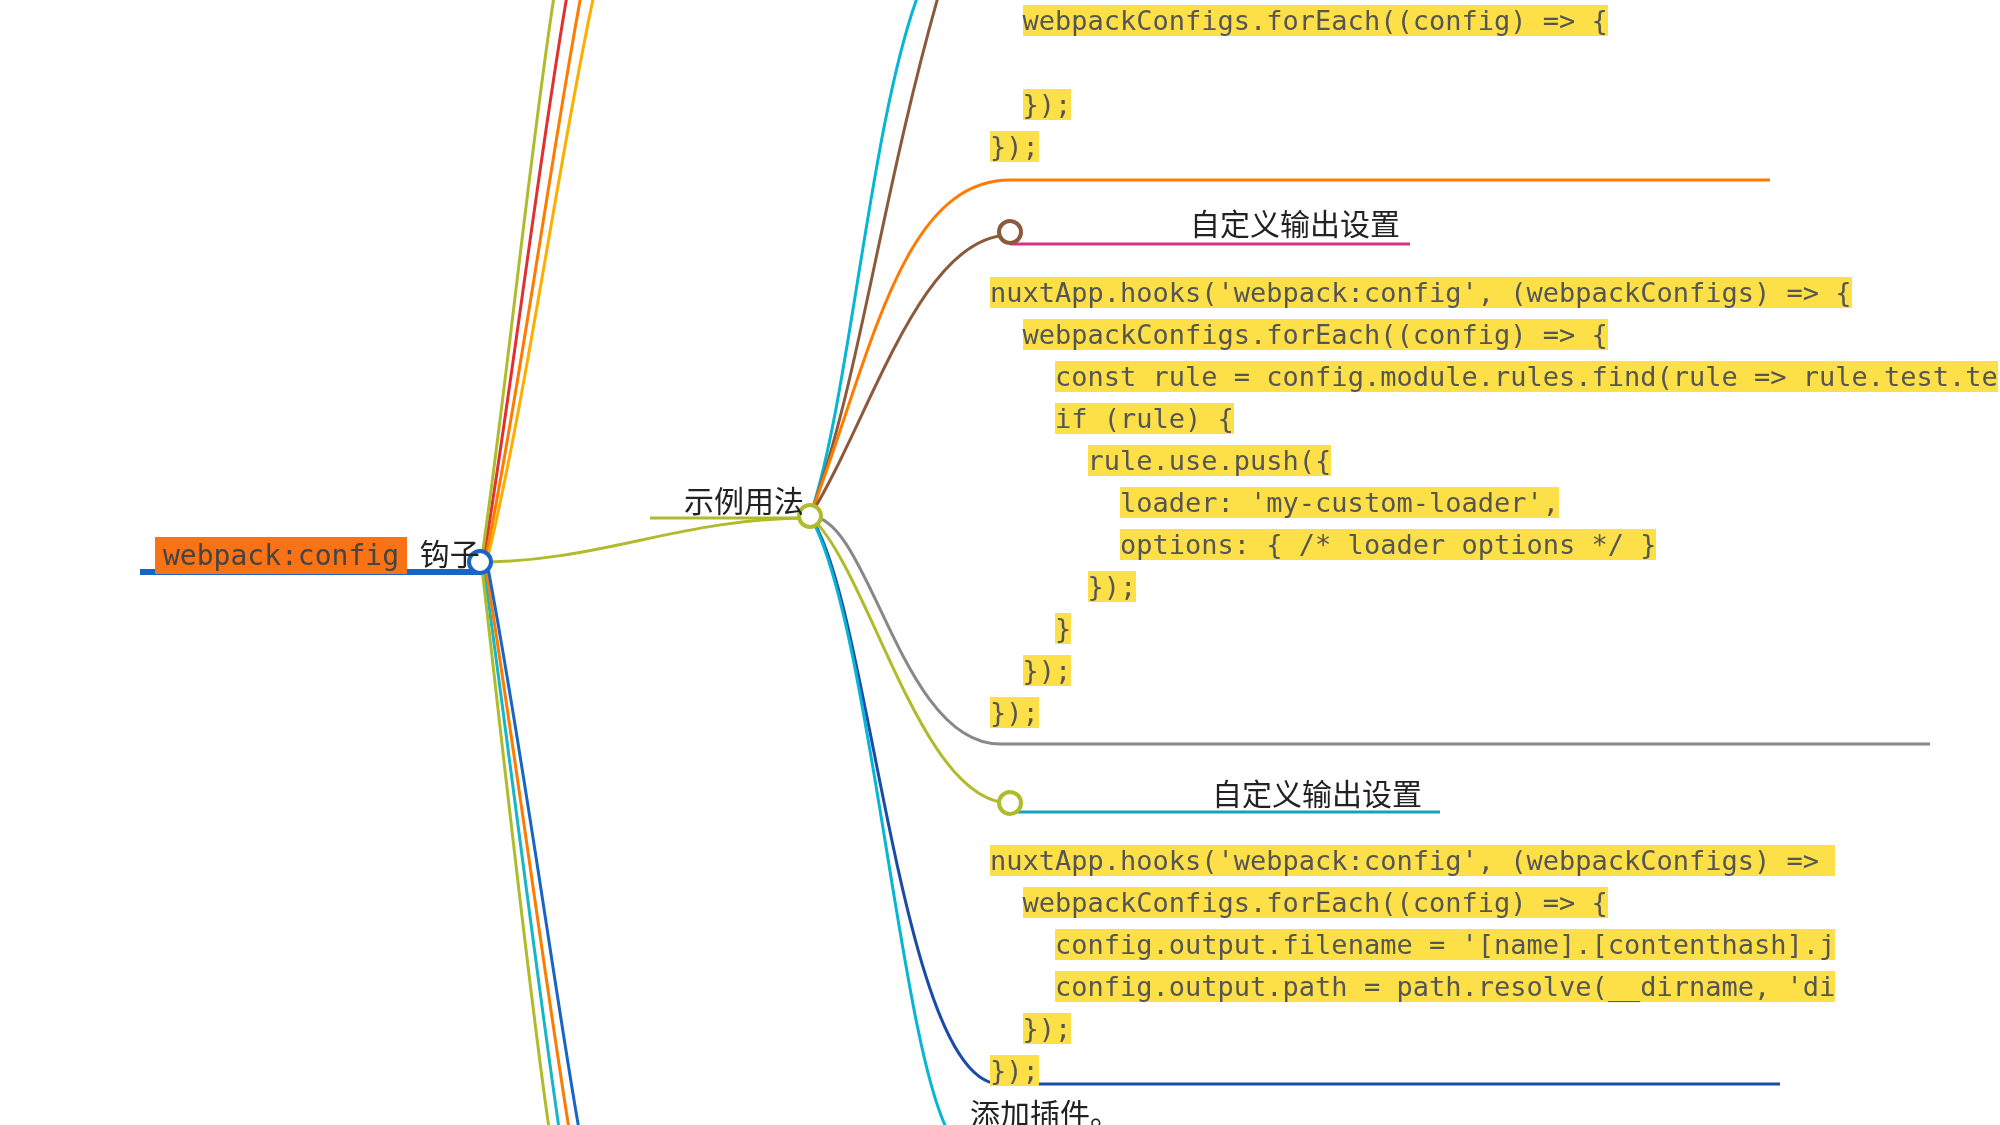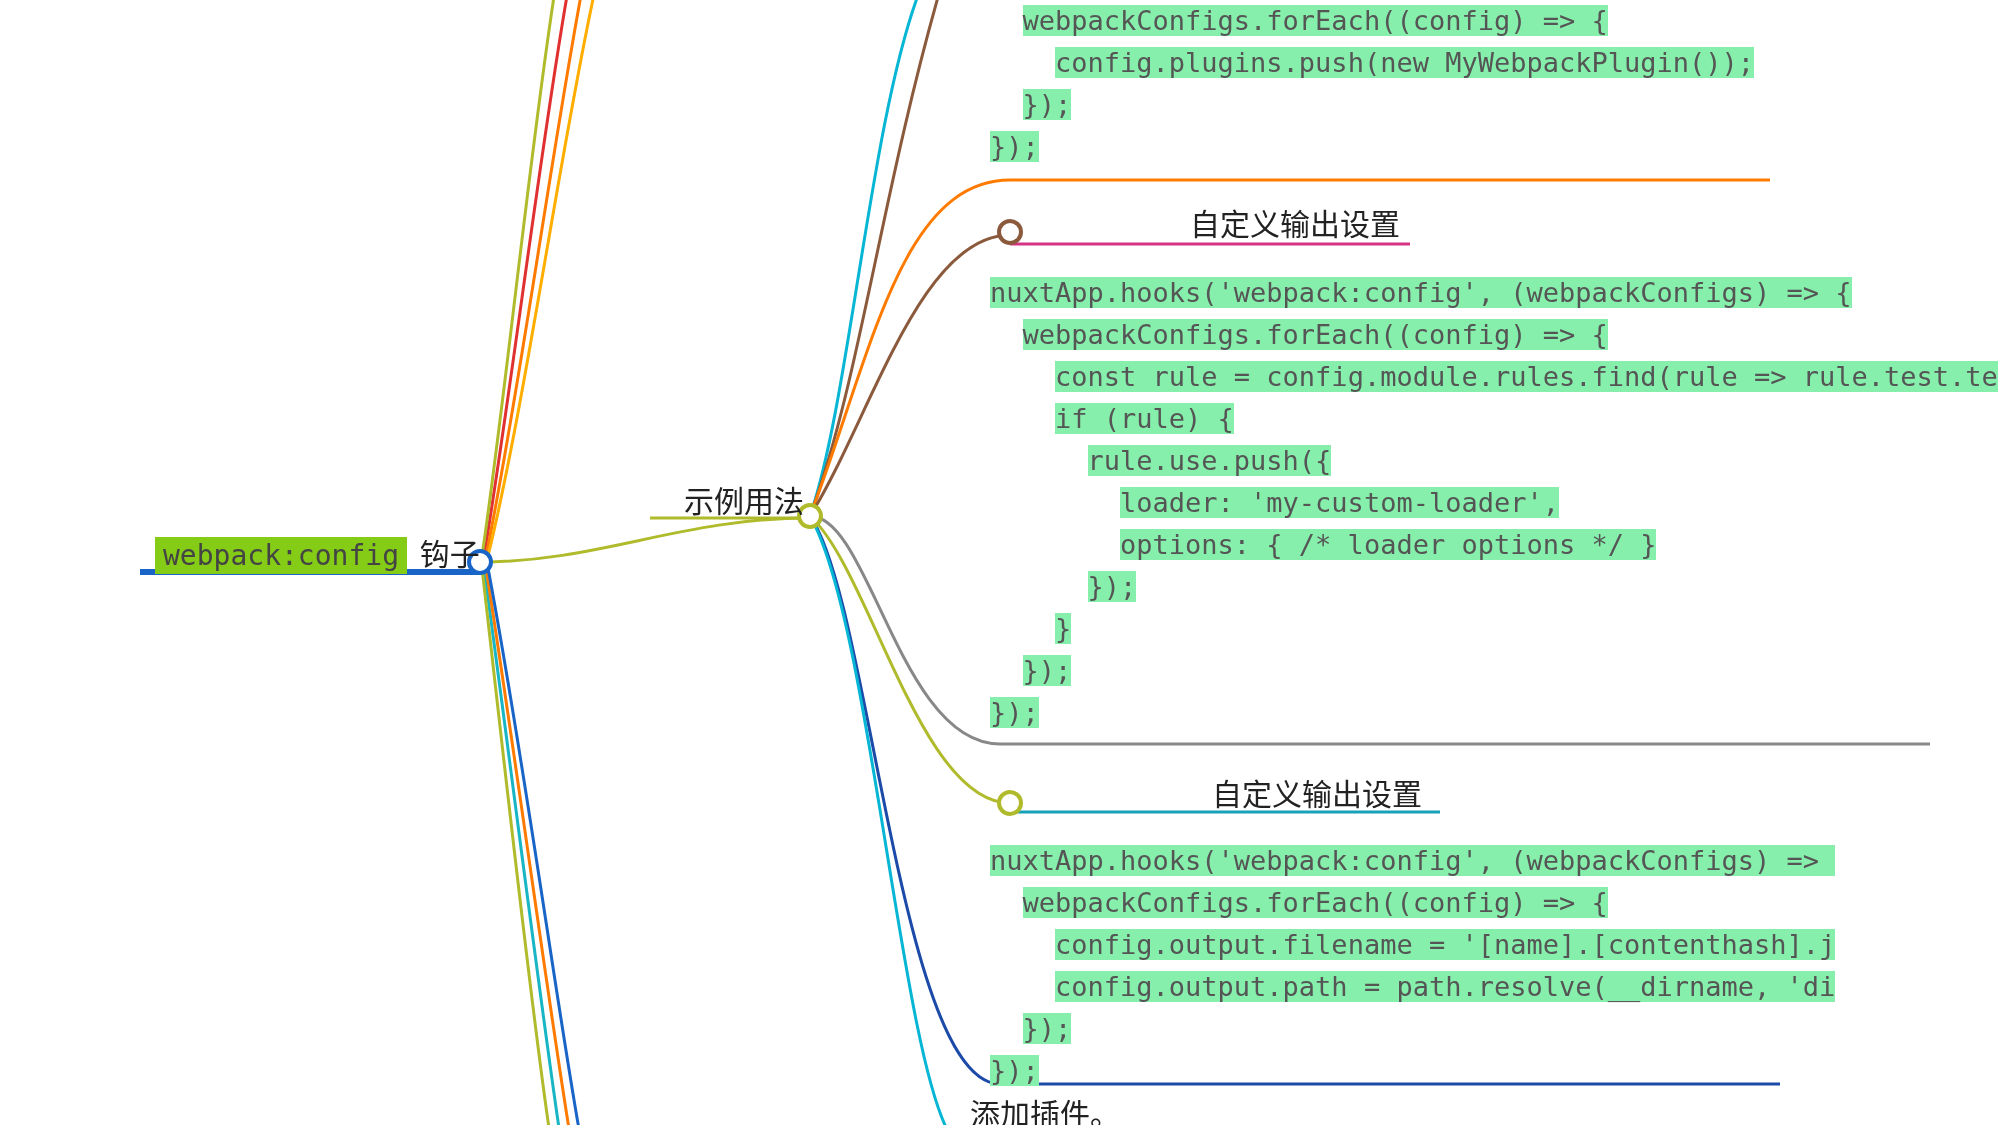--- a/index.html
+++ b/index.html
@@ -18,21 +18,21 @@
     pointer-events: none;
   }
   .node-label {
     position: absolute;
     font-size: 30px;
     color: #222;
     white-space: nowrap;
   }
   .tag {
     display: inline-block;
-    background: #84cc16;
+    background: #f97316;
     color: #444;
     font-family: "SimSun", "Consolas", monospace;
     padding: 2px 8px;
     font-size: 28px;
     margin-right: 6px;
   }
   .branch-title {
     position: absolute;
     font-size: 30px;
     color: #222;
@@ -40,21 +40,21 @@
   }
   .code-block {
     position: absolute;
     font-family: "SimSun", "Consolas", monospace;
     font-size: 27px;
     line-height: 42px;
     color: #555;
     white-space: pre;
   }
   .code-block .hl {
-    background: #86efac;
+    background: #fde047;
     display: inline;
   }
   .node-circle {
     fill: #fff;
     stroke-width: 4;
   }
 </style>
 </head>
 <body>
 
@@ -103,21 +103,21 @@
 
 <div class="node-label" style="left:155px; top:530px;">
   <span class="tag">webpack:config</span>
   <span>钩子</span>
 </div>
 
 <div class="node-label" style="left:684px; top:477px;">
   <span>示例用法</span>
 </div>
 
-<div class="code-block" style="left:990px; top:0px;" id="code-top">&nbsp;&nbsp;<span class="hl">webpackConfigs.forEach((config) =&gt; {</span><br>&nbsp;&nbsp;&nbsp;&nbsp;<span class="hl">config.plugins.push(new MyWebpackPlugin());</span><br>&nbsp;&nbsp;<span class="hl">});</span><br><span class="hl">});</span></div>
+<div class="code-block" style="left:990px; top:0px;" id="code-top">&nbsp;&nbsp;<span class="hl">webpackConfigs.forEach((config) =&gt; {</span><br>&nbsp;&nbsp;&nbsp;&nbsp;<br>&nbsp;&nbsp;<span class="hl">});</span><br><span class="hl">});</span></div>
 
 <div class="branch-title" style="left:1190px; top:200px;">
   <span>自定义输出设置</span>
 </div>
 
 <div class="code-block" style="left:990px; top:272px;" id="code-b1"><span class="hl">nuxtApp.hooks('webpack:config', (webpackConfigs) =&gt; {</span><br>&nbsp;&nbsp;<span class="hl">webpackConfigs.forEach((config) =&gt; {</span><br>&nbsp;&nbsp;&nbsp;&nbsp;<span class="hl">const rule = config.module.rules.find(rule =&gt; rule.test.te</span><br>&nbsp;&nbsp;&nbsp;&nbsp;<span class="hl">if (rule) {</span><br>&nbsp;&nbsp;&nbsp;&nbsp;&nbsp;&nbsp;<span class="hl">rule.use.push({</span><br>&nbsp;&nbsp;&nbsp;&nbsp;&nbsp;&nbsp;&nbsp;&nbsp;<span class="hl">loader: 'my-custom-loader',</span><br>&nbsp;&nbsp;&nbsp;&nbsp;&nbsp;&nbsp;&nbsp;&nbsp;<span class="hl">options: { /* loader options */ }</span><br>&nbsp;&nbsp;&nbsp;&nbsp;&nbsp;&nbsp;<span class="hl">});</span><br>&nbsp;&nbsp;&nbsp;&nbsp;<span class="hl">}</span><br>&nbsp;&nbsp;<span class="hl">});</span><br><span class="hl">});</span></div>
 
 <div class="branch-title" style="left:1212px; top:770px;">
   <span>自定义输出设置</span>
 </div>

